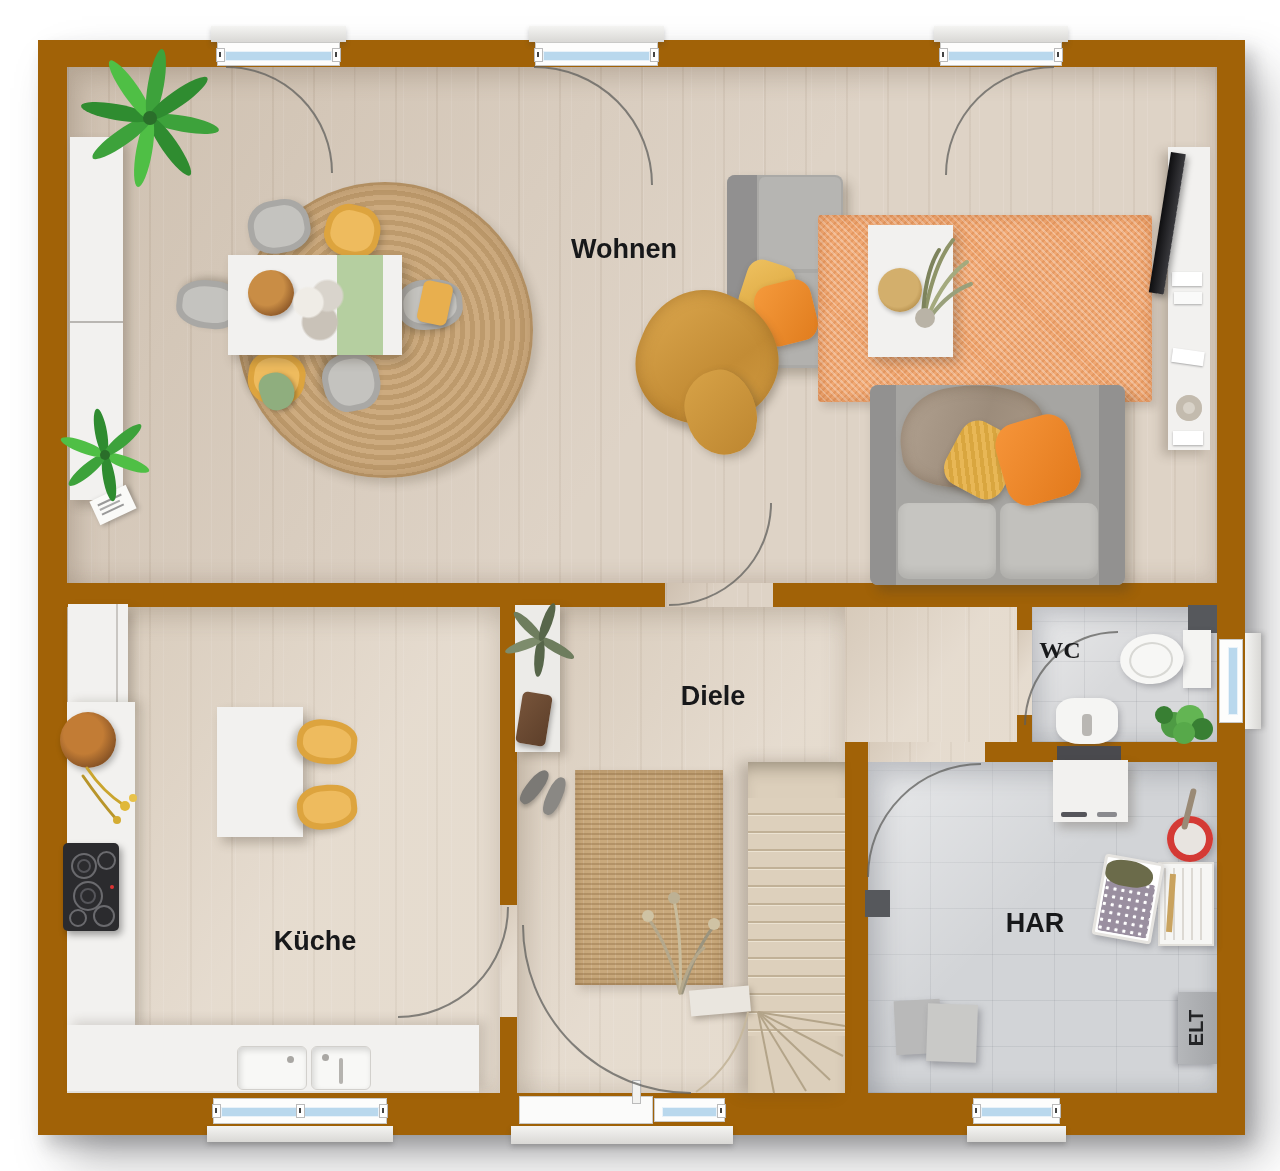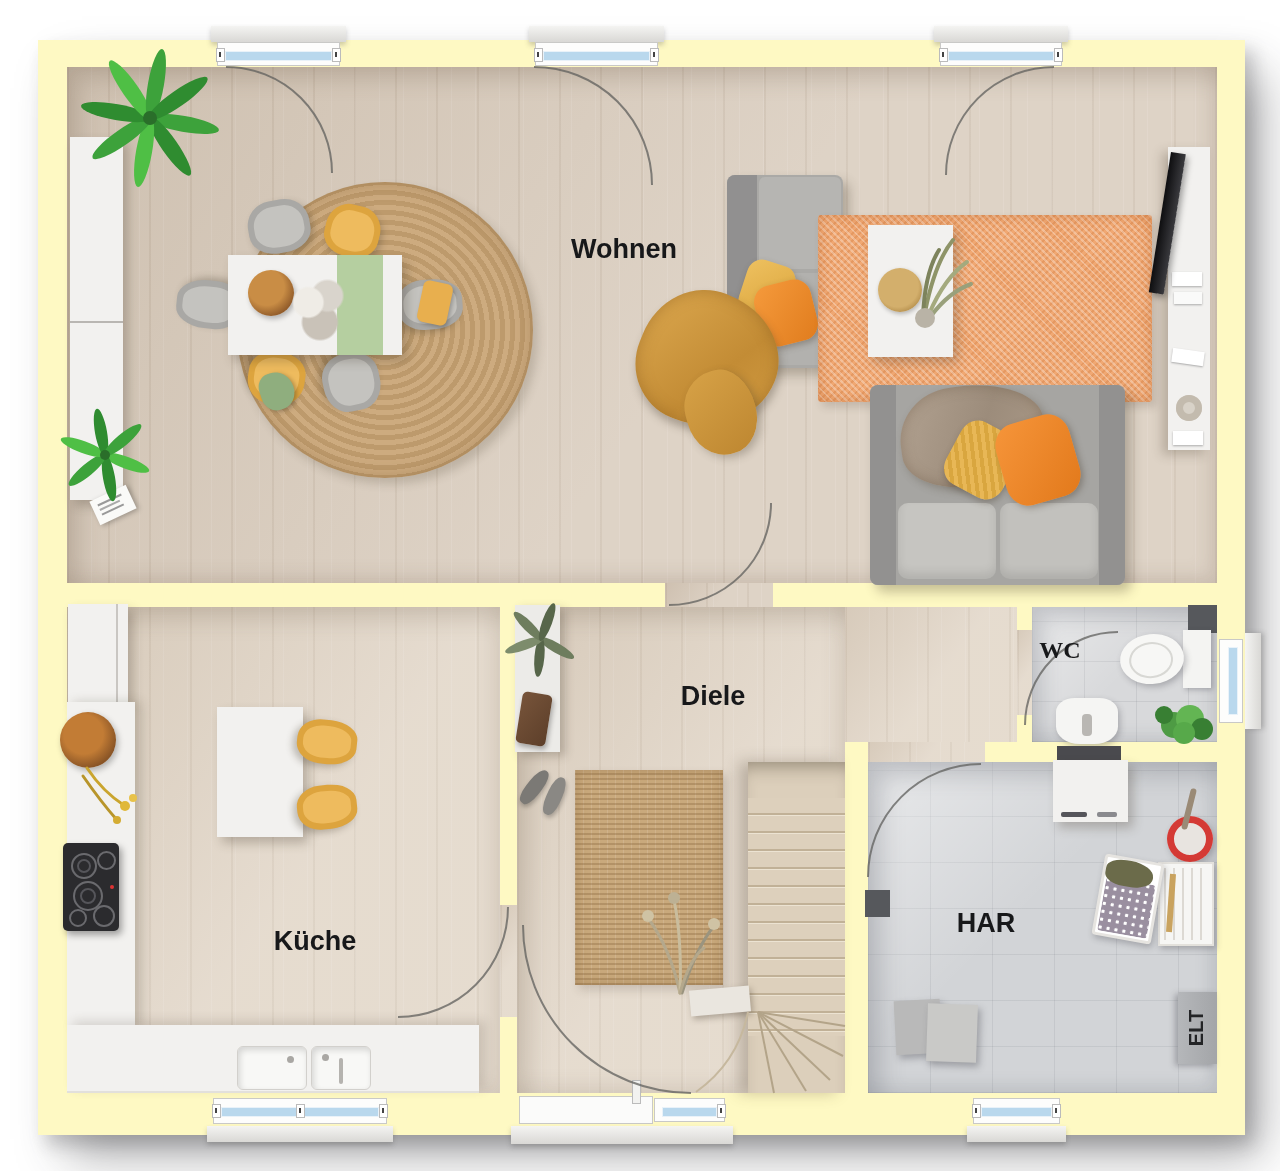--- a/index.html
+++ b/index.html
@@ -1,20 +1,20 @@
 <!DOCTYPE html>
 <html><head>
 <meta charset="utf-8">
 <style>
   html,body{margin:0;padding:0;background:#ffffff;width:1280px;height:1171px;overflow:hidden;
     font-family:"Liberation Sans",sans-serif;}
   .a{position:absolute;}
   #stage{position:relative;width:1280px;height:1171px;background:#fff;}
   
-  #plan{position:absolute;left:38px;top:40px;width:1207px;height:1095px;background:#fef9c3;
+  #plan{position:absolute;left:38px;top:40px;width:1207px;height:1095px;background:#a16207;
     box-shadow:22px 26px 46px -6px rgba(45,45,50,.40), 8px 10px 16px rgba(45,45,50,.22);}
   
   .wood{background:
     linear-gradient(125deg, rgba(110,88,62,.10), rgba(255,255,255,.14) 55%),
     repeating-linear-gradient(90deg, rgba(255,255,255,.10) 0 1px, transparent 1px 24px),
     repeating-linear-gradient(90deg, rgba(105,80,52,.09) 0 2px, transparent 2px 41px),
     #d9ccbd;
     box-shadow:inset 12px 12px 22px rgba(95,75,55,.20), inset -8px -8px 18px rgba(95,75,55,.12);}
   .wood-light{background:
     linear-gradient(125deg, rgba(110,88,62,.08), rgba(255,255,255,.18) 55%),
@@ -372,17 +372,17 @@
       <line x1="758" y1="1012" x2="806" y2="1091"></line>
       <line x1="758" y1="1012" x2="774" y2="1093"></line>
     </g>
     <path d="M748 1012 Q 738 1062 696 1092" fill="none" stroke="#c6b89e" stroke-width="2"></path>
   </svg>
 
   <div class="a lbl" style="left:586px;top:209px;">Wohnen</div>
   <div class="a lbl" style="left:277px;top:901px;">Küche</div>
   <div class="a lbl" style="left:675px;top:656px;">Diele</div>
   <div class="a lbl small" style="left:1022px;top:610px;font-family:Liberation Serif, serif;">WC</div>
-  <div class="a lbl" style="left:948px;top:883px;">HAR</div>
+  <div class="a lbl" style="left:997px;top:883px;">HAR</div>
   <div class="a lbl rot" style="left:1158px;top:988px;">ELT</div>
 
  </div>
 </div>
 
 </body></html>

